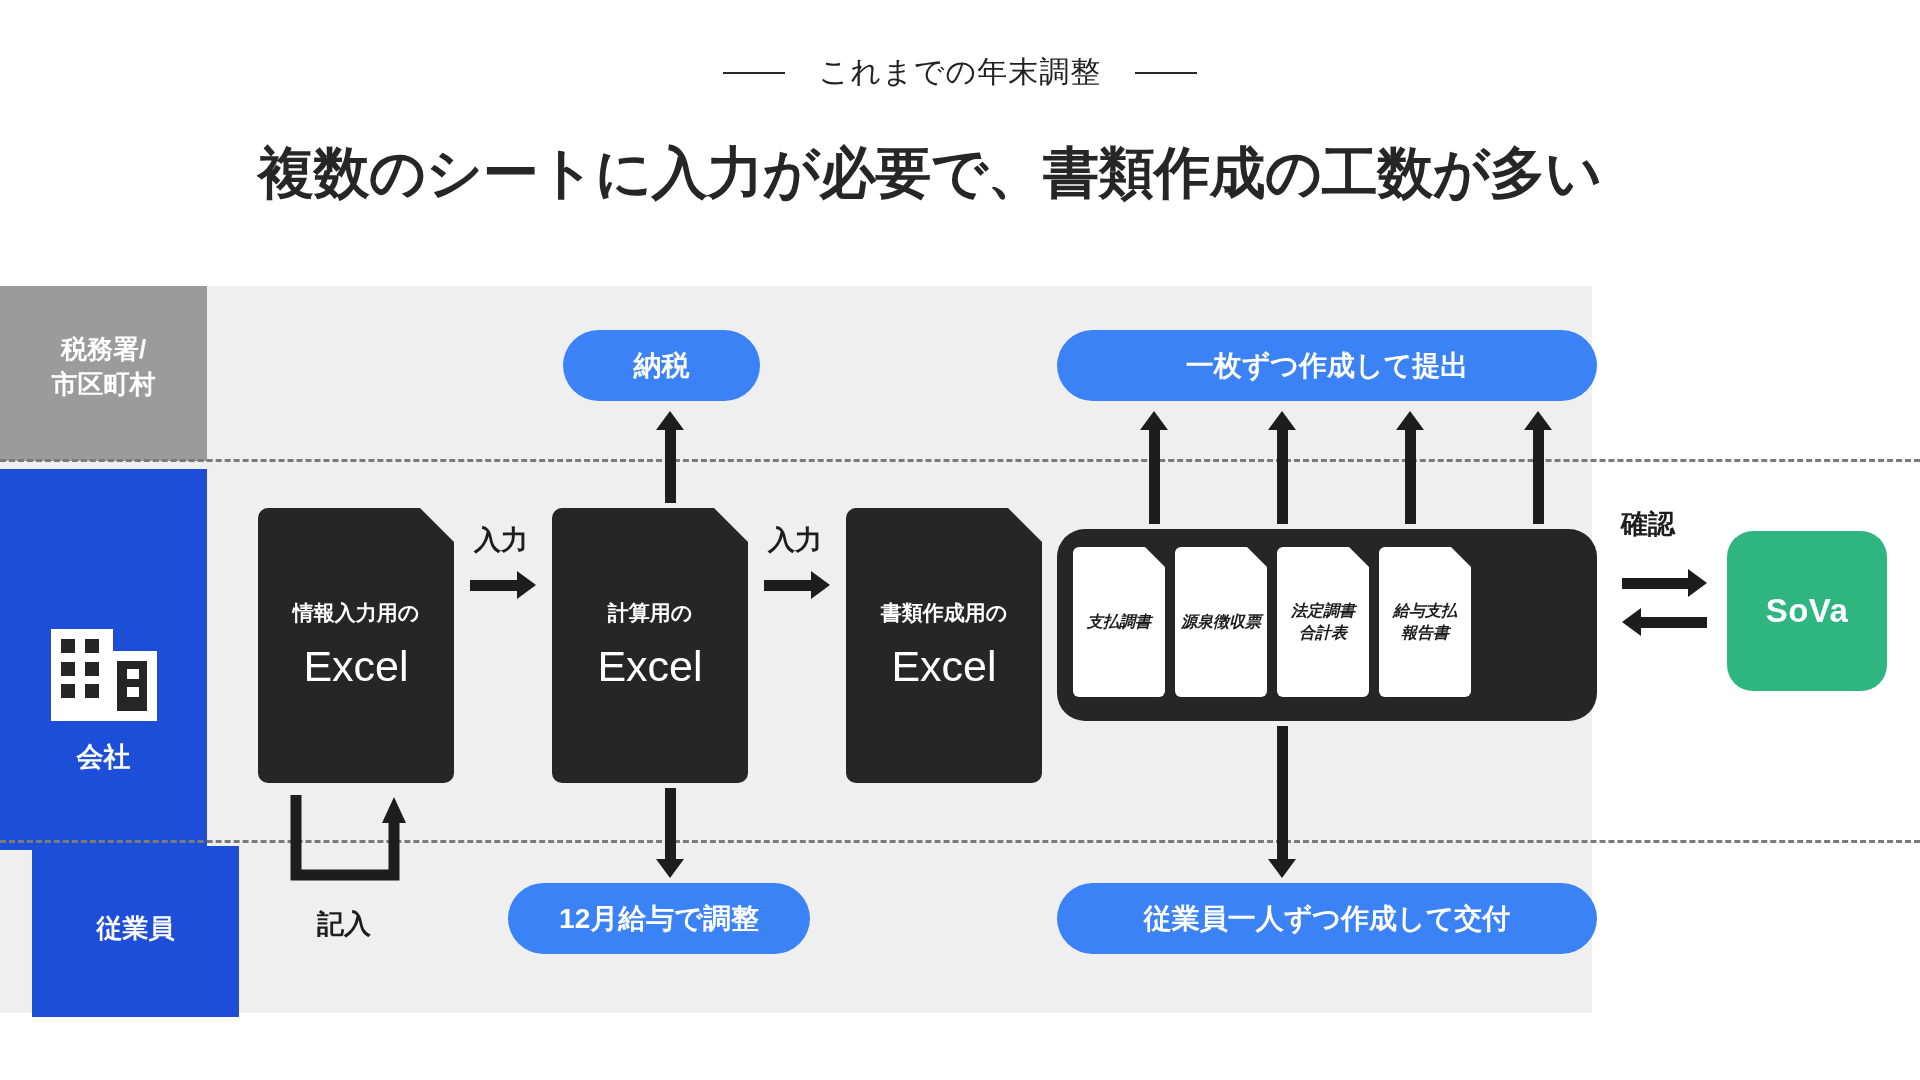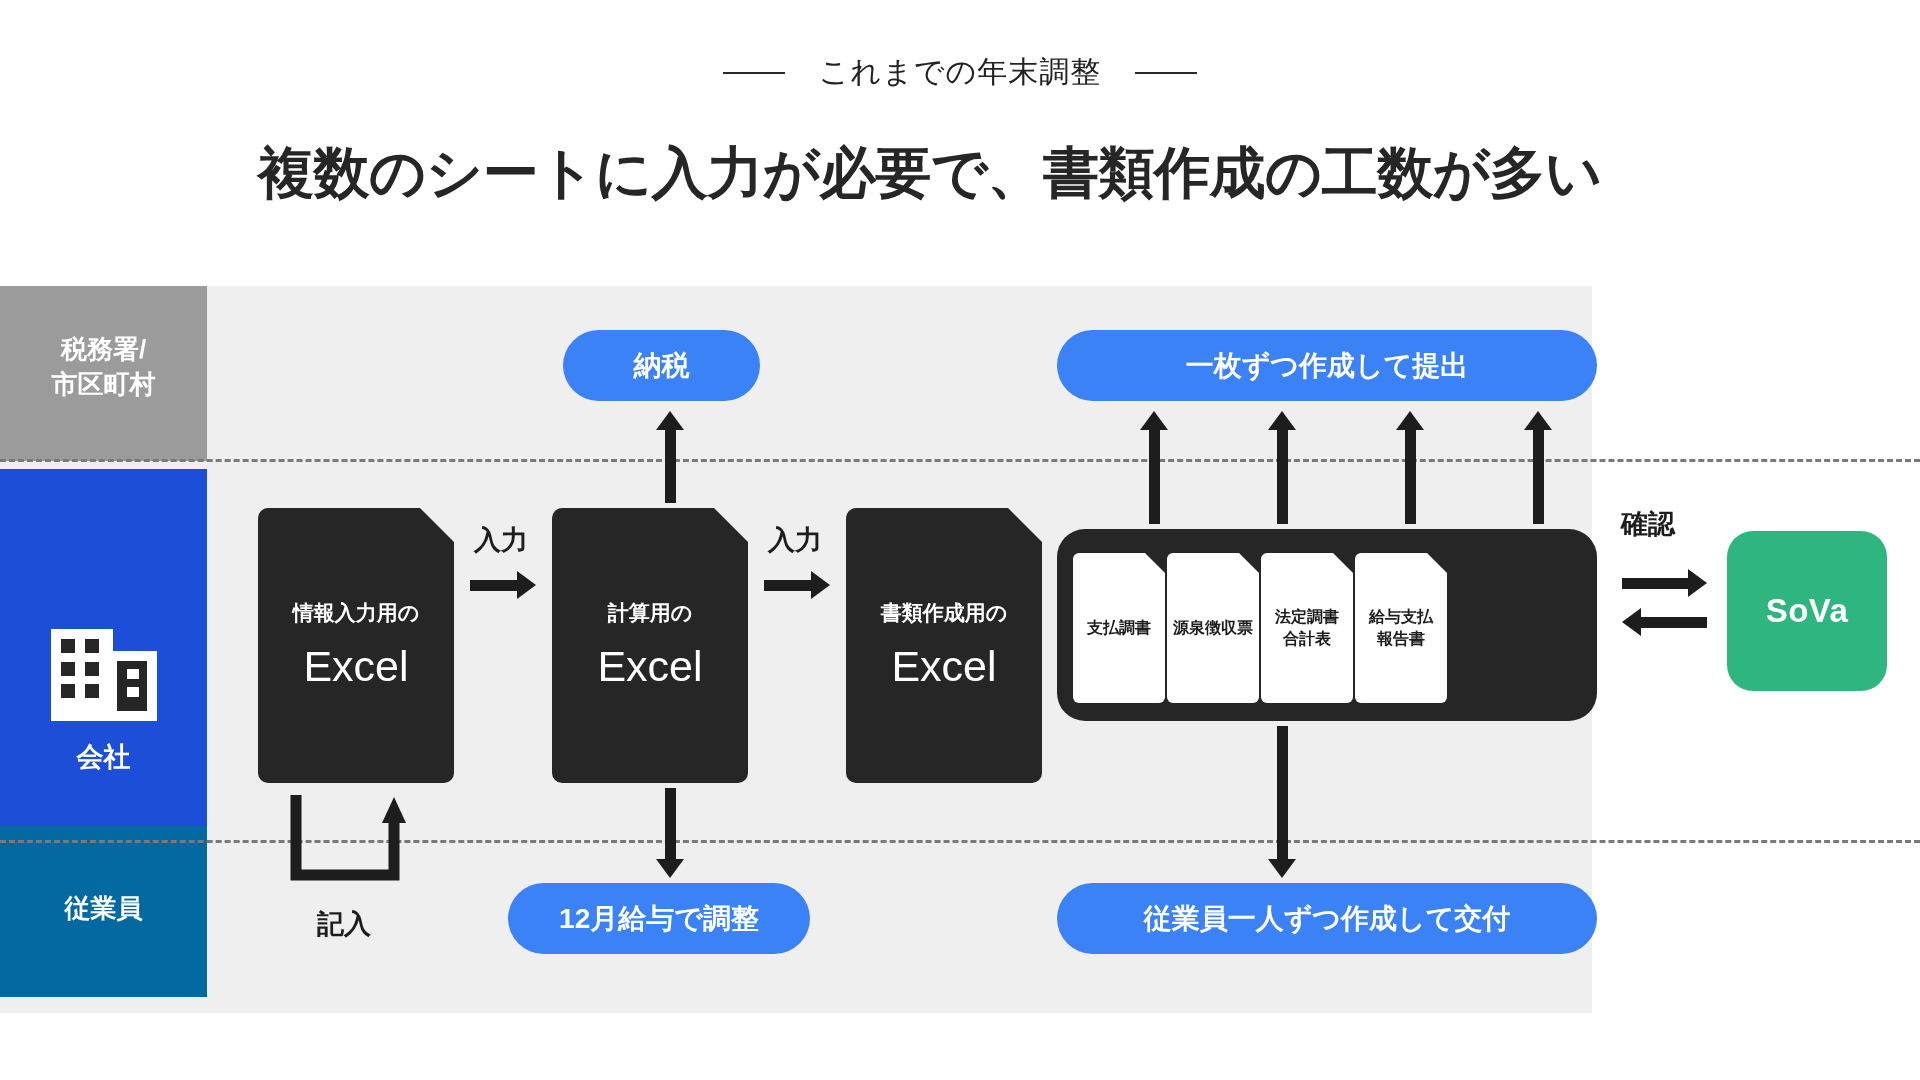--- a/index.html
+++ b/index.html
@@ -32,21 +32,21 @@
   .board {
     position: absolute; left: 0; top: 286px; width: 1592px; height: 727px;
     background: #efefef;
   }
   .sidebar {
     position: absolute; left: 0; top: 0; width: 207px; height: 727px;
   }
   .band { position: absolute; left: 0; width: 207px; }
   .band.gov   { top: 0;   height: 175px; background: #9b9b9b; }
   .band.comp  { top: 183px; height: 381px; background: #1d4ed8; }
-  .band.emp   { top: 540px; height: 171px; background: #0369a1; }
+  .band.emp   { top: 560px; height: 171px; background: #1d4ed8; margin-left: 32px; }
   .band-label {
     position: absolute; left: 0; width: 207px; text-align: center;
     color: #fff; font-size: 26px; font-weight: 600; line-height: 1.35;
     white-space: pre-line;
   }
   .band.gov .band-label { top: 46px; }
   .band.emp .band-label { top: 65px; }
   .band.comp .band-label { top: 270px; font-size: 27px; }
 
   .building-icon { position: absolute; left: 50%; top: 160px; transform: translateX(-50%); }
@@ -78,21 +78,21 @@
     width: 34px; height: 34px;
     background: #efefef;
     clip-path: polygon(0 0, 100% 100%, 100% 0);
   }
   .doc .l1 { font-size: 21px; font-weight: 700; line-height: 1.25; }
   .doc .l2 { font-size: 43px; font-weight: 400; margin-top: 16px; }
 
   
   .cardgroup {
     position: absolute; background: #262626; border-radius: 28px;
-    display: flex; align-items: flex-end; gap: 2px; padding: 18px 16px;
+    display: flex; align-items: flex-start; gap: 10px; padding: 18px 16px; font-style: italic;
   }
   .minicard {
     position: relative; width: 92px; height: 150px; background: #fff;
     border-top-left-radius: 6px; border-bottom-left-radius: 6px; border-bottom-right-radius: 6px;
     display: flex; align-items: center; justify-content: center; text-align: center;
     color: #1d1d1d; font-size: 16px; font-weight: 700; line-height: 1.35;
     padding: 0 4px; white-space: pre-line;
   }
   .minicard .fold2 {
     position: absolute; top: 0; right: 0; width: 20px; height: 20px;

